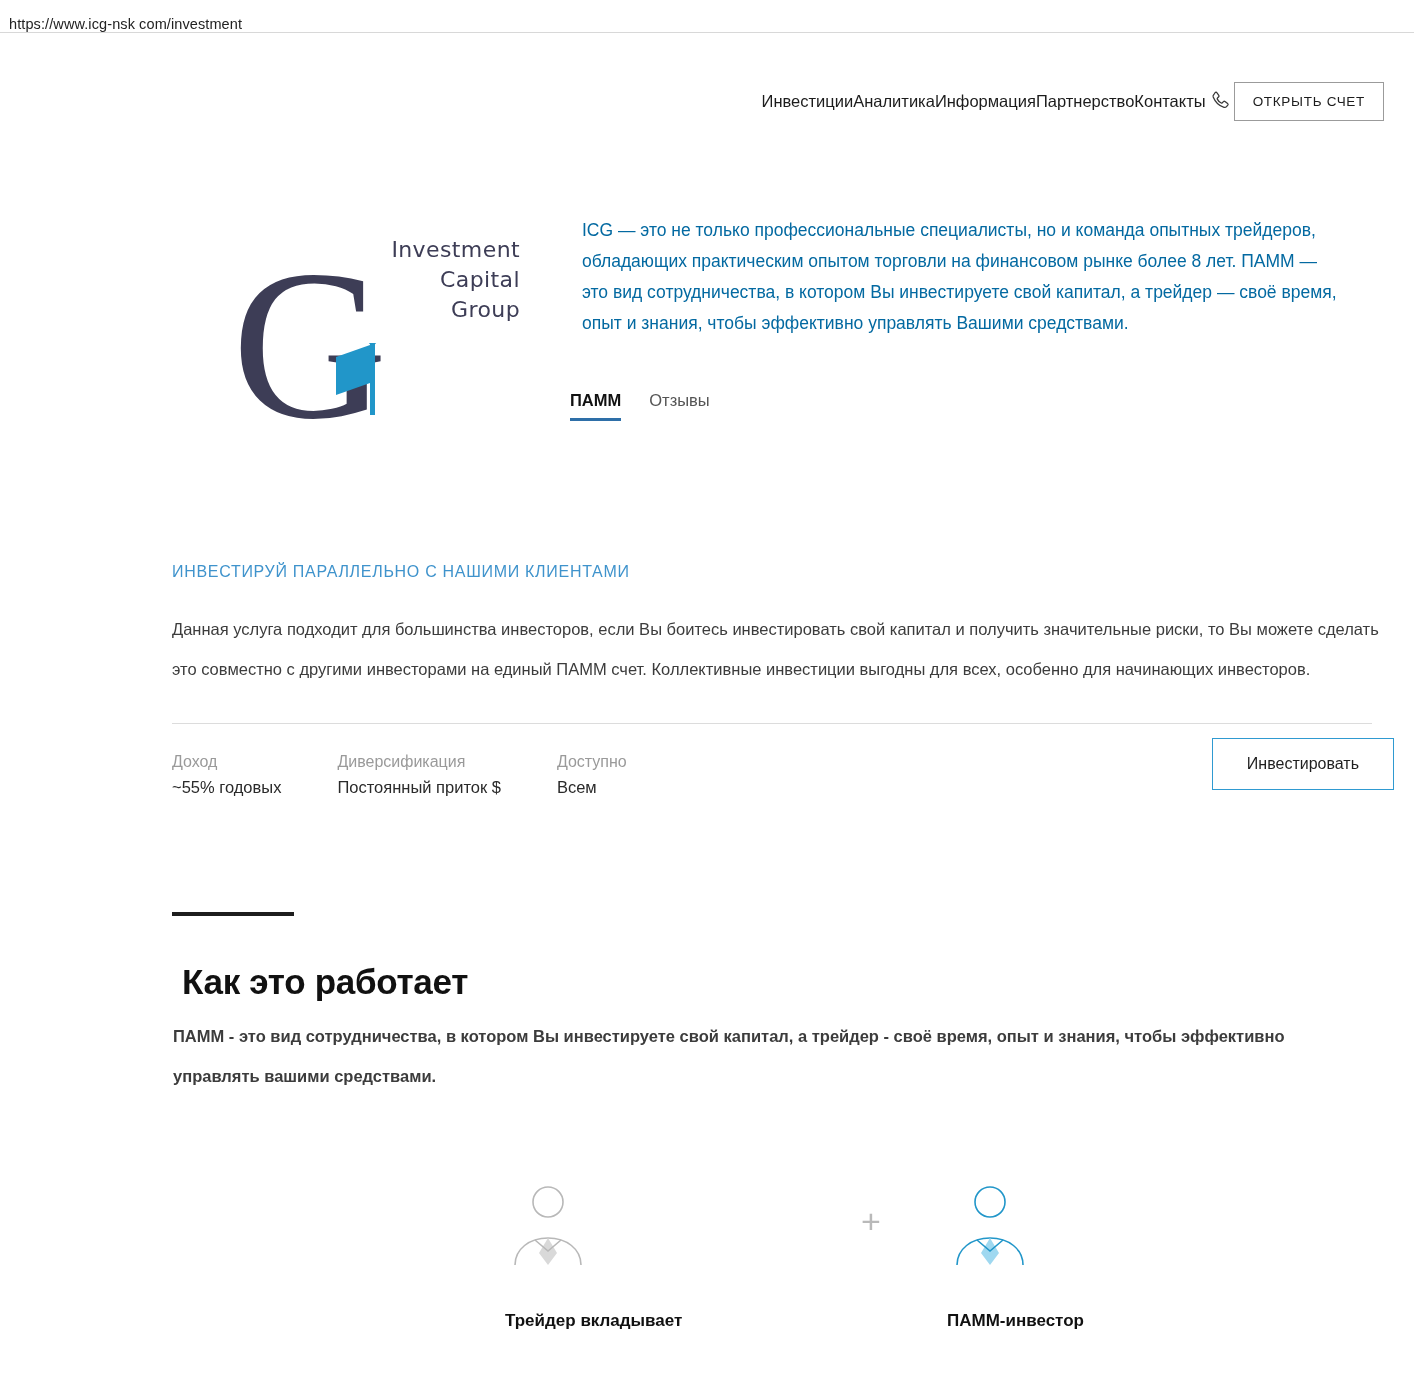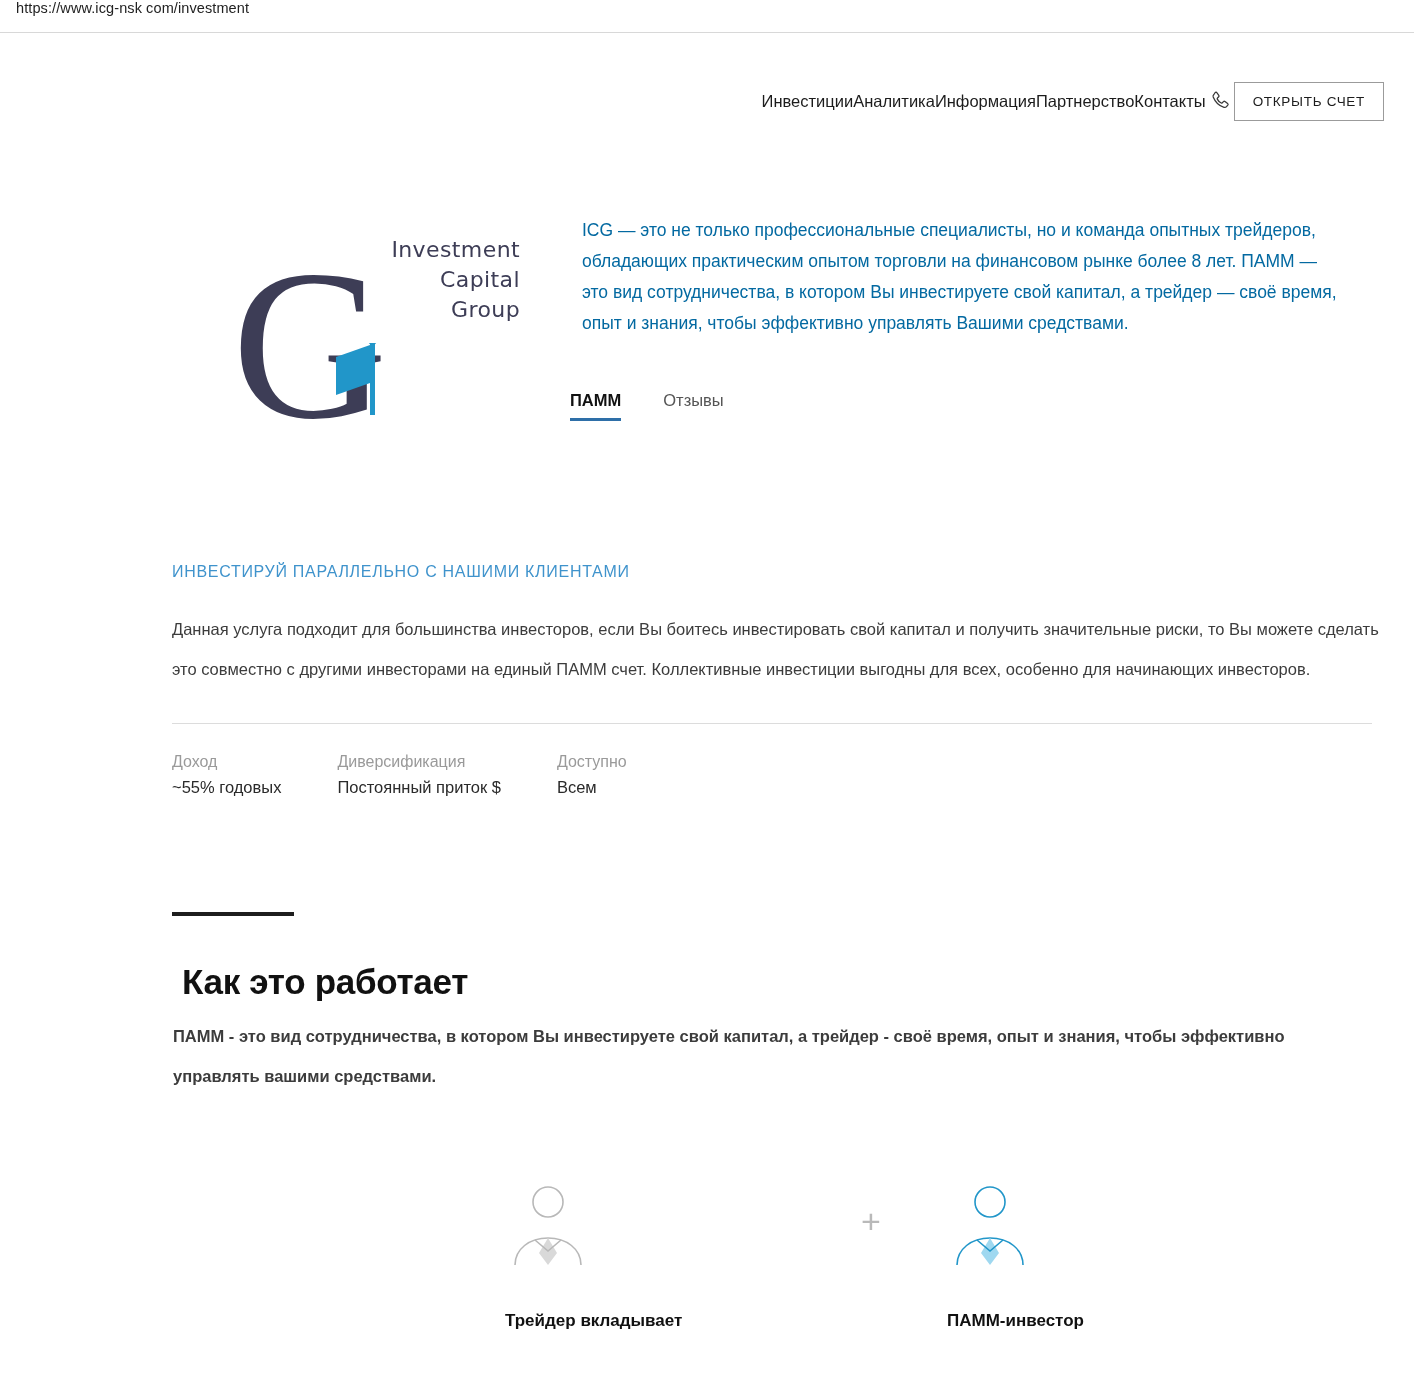--- a/index.html
+++ b/index.html
@@ -16,22 +16,22 @@
     position: relative;
   }
 
   
   .urlbar {
     height: 33px;
     width: 100%;
     background: #ffffff;
     border-bottom: 1px solid #d8d8d8;
     display: flex;
-    align-items: flex-start;
-    padding: 0 16px;
+    align-items: flex-end;
+    padding: 0 9px;
   }
   .urlbar .url-text {
     font-size: 14.5px;
     color: #222222;
     letter-spacing: 0.1px;
   }
 
   
   .page {
     position: relative;
@@ -136,21 +136,21 @@
   }
   .hero-text {
     font-size: 17.5px;
     line-height: 31px;
     color: #0369a1;
     margin: 12px;
     max-width: 800px;
   }
   .hero-tabs {
     display: flex;
-    gap: 42px;
+    gap: 28px;
     margin-top: 52px;
   }
   .tab {
     font-size: 16.5px;
     color: #555555;
     padding-bottom: 8px;
     cursor: pointer;
   }
   .tab.active {
     color: #111111;
@@ -328,20 +328,21 @@
       </div>
       <div class="fact">
         <div class="fact-label">Диверсификация</div>
         <div class="fact-value">Постоянный приток $</div>
       </div>
       <div class="fact">
         <div class="fact-label">Доступно</div>
         <div class="fact-value">Всем</div>
       </div>
       <div class="spacer"></div>
+      <button class="btn-invest">Инвестировать</button>
     </div>
   </div>
 
   <div class="how">
     <div class="how-rule"></div>
     <h2 class="how-title">Как это работает</h2>
     <p class="how-text">ПАММ - это вид сотрудничества, в котором Вы инвестируете свой капитал, а трейдер - своё время, опыт и знания, чтобы эффективно управлять вашими средствами.</p>
   </div>
 
   <div class="scheme">

